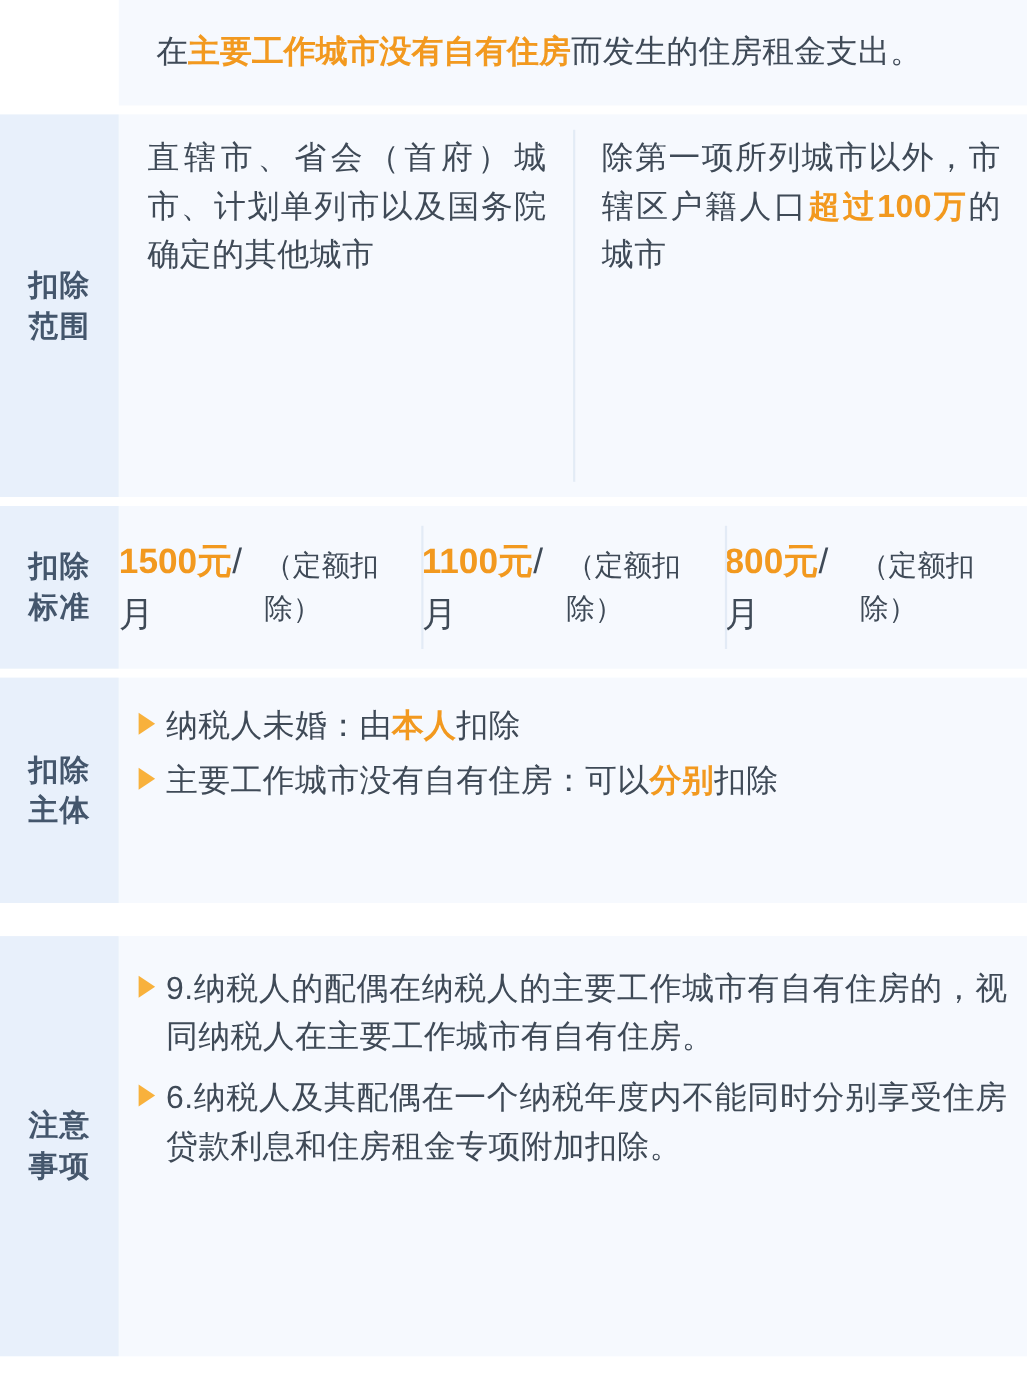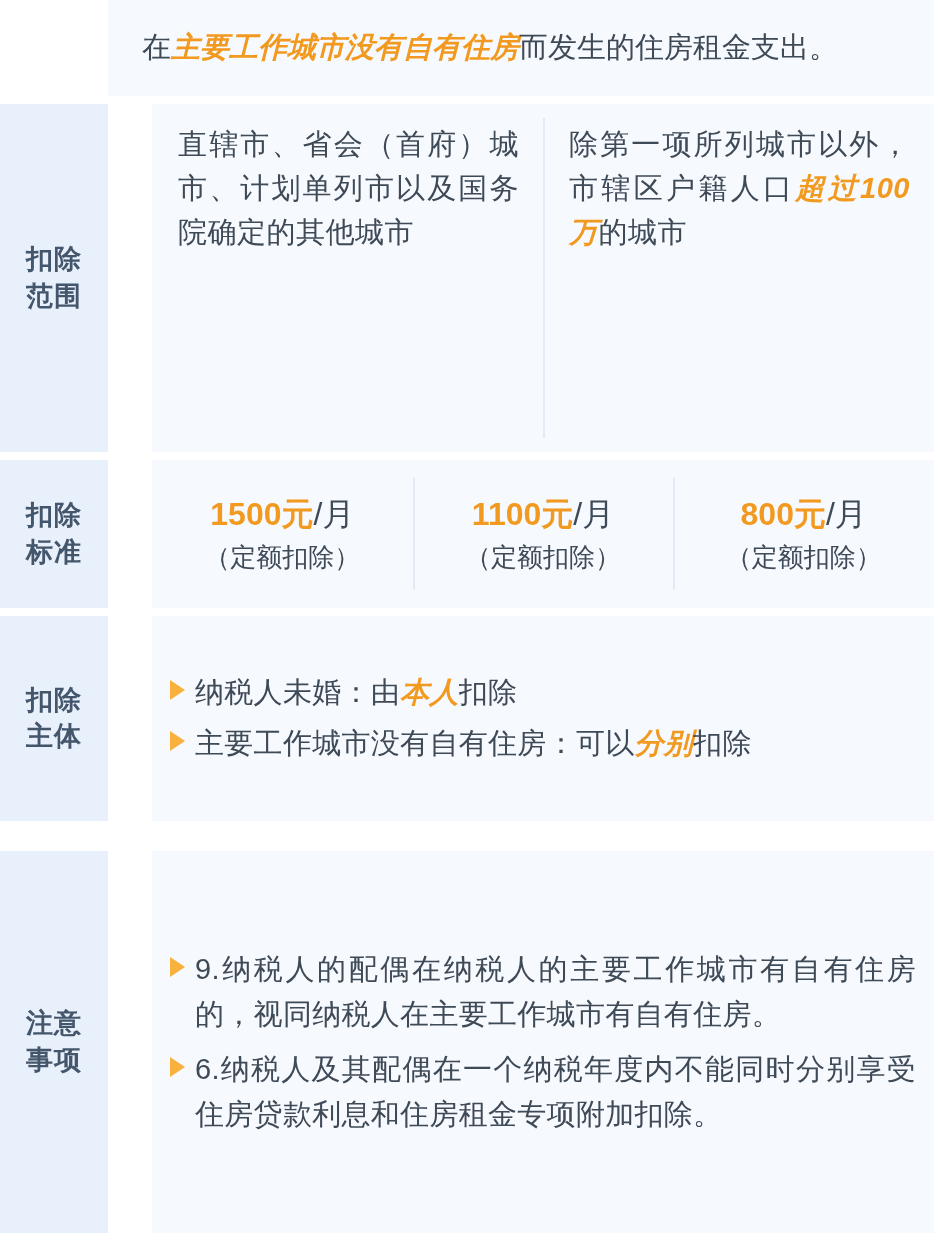--- a/index.html
+++ b/index.html
@@ -46,37 +46,36 @@
     line-height: 1.35;
     letter-spacing: 1px;
     box-sizing: border-box;
   }
   .rowhead span { display: block; }
   .rowbody {
     flex: 1 1 auto;
     background: #f6f9fe;
     box-sizing: border-box;
     display: flex;
-    margin-left: 44px;
   }
   
   .banner {
     flex: 1 1 auto;
     background: #f6f9fe;
     padding: 26px 30px 26px 34px;
     box-sizing: border-box;
     font-size: 29px;
     line-height: 1.5;
     color: #3f4a57;
   }
   .blank-left {
     flex: 0 0 108px;
     background: #ffffff;
   }
-  .hl { color: #f2991f; font-weight: bold; font-style: italic; }
+  .hl { color: #f2991f; font-weight: bold; }
   
   .scope-row { height: 348px; }
   .col {
     flex: 1 1 0;
     padding: 18px 24px 18px 26px;
     box-sizing: border-box;
     font-size: 29px;
     line-height: 1.52;
     letter-spacing: 0.5px;
     position: relative;
@@ -87,21 +86,21 @@
     left: 0; top: 14px; bottom: 14px;
     width: 2px;
     background: #e3ebf6;
   }
   .just { text-align: justify; text-align-last: left; }
   
   .std-row { height: 148px; }
   .std-col {
     flex: 1 1 0;
     display: flex;
-    flex-direction: column;
+    flex-direction: row;
     align-items: center;
     justify-content: center;
     font-size: 30px;
     line-height: 1.5;
     position: relative;
   }
   .std-col + .std-col::before {
     content: "";
     position: absolute;
     left: 0; top: 18px; bottom: 18px;
@@ -126,21 +125,21 @@
     flex: 0 0 auto;
     margin: 10px 10px 0 8px;
     width: 0; height: 0;
     border-left: 15px solid #f8b13c;
     border-top: 10px solid transparent;
     border-bottom: 10px solid transparent;
   }
   .btxt { flex: 1 1 auto; }
   .notes-row .blist li { margin: 10px 0; }
   .notes-row { padding-top: 22px; padding-bottom: 22px; }
-  .subject-row .rowbody, .notes-row .rowbody { align-items: center; }
+  .subject-row .rowbody, .notes-row .rowbody { }
   .stack { width: 100%; }
 </style>
 </head>
 <body>
 
 <div class="sheet">
 
   <div class="row">
     <div class="blank-left"></div>
     <div class="banner">

